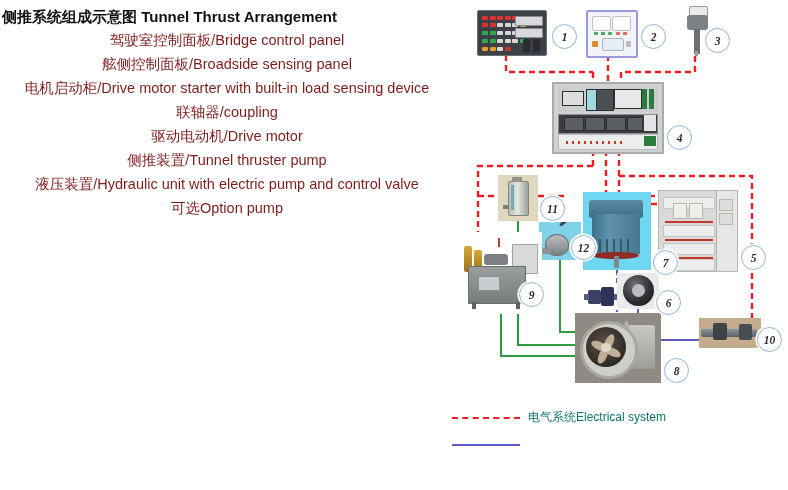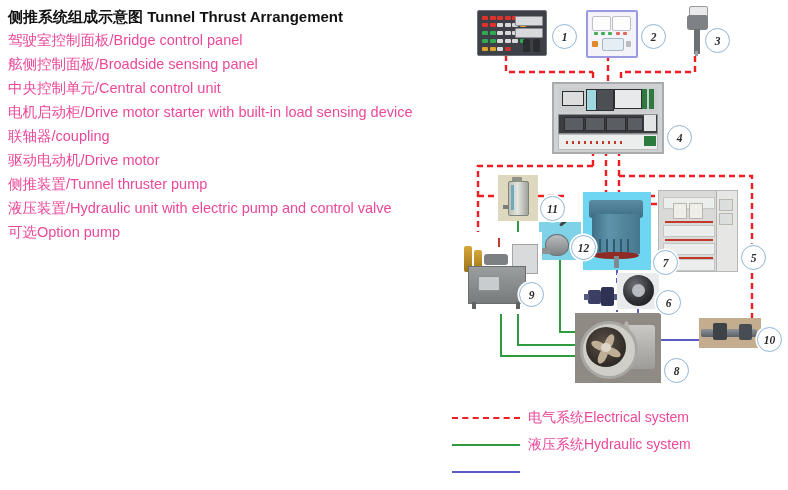--- a/index.html
+++ b/index.html
@@ -7,37 +7,37 @@
     width:788px;height:490px;
     background:#ffffff;
     font-family:"Liberation Sans","DejaVu Sans",sans-serif;
     position:relative;
     overflow:hidden;
     color:#1a1a1a;
   }
   #root{position:absolute;left:0;top:0;width:788px;height:490px;}
 
   
-  .legend-list{position:absolute;left:8px;top:6px;width:450px;}
+  .legend-list{position:absolute;left:2px;top:6px;width:450px;}
   .list-title{
     font-size:15px;font-weight:bold;color:#111;
     line-height:22px;white-space:nowrap;letter-spacing:0px;
   }
   .list-item{
-    font-size:14.5px;line-height:24px;color:#ec4899;white-space:nowrap;
+    font-size:14.5px;line-height:24px;color:#7f1d1d;white-space:nowrap;text-align:center;
   }
 
   
   .sys-legend{position:absolute;left:452px;top:404px;width:336px;}
   .sys-row{display:flex;align-items:center;height:27px;}
   .sys-swatch{width:68px;height:0;margin-right:8px;flex:0 0 68px;position:relative;}
   .sw-electrical{border-top:2.5px dashed #ef1c22;}
   .sw-hydraulic{border-top:2px solid #2e9b41;}
   .sw-mechanical{border-top:2px solid #5b5bc4;}
-  .sys-label{font-size:14px;color:#ec4899;white-space:nowrap;}
+  .sys-label{font-size:12px;color:#0f766e;white-space:nowrap;}
 
   
   .diagram{position:absolute;left:456px;top:0;width:332px;height:400px;}
   .diagram svg.wires{position:absolute;left:0;top:0;width:332px;height:400px;overflow:visible;}
 
   
   .badge{
     position:absolute;width:23px;height:23px;border-radius:50%;
     background:#ffffff;border:1.3px solid #8fb5d6;
     box-shadow:0 0 0 1.6px #ffffff;
@@ -138,37 +138,32 @@
 </style>
 </head>
 <body>
 
 <div id="root">
 
   <div class="legend-list">
     <div class="list-title">侧推系统组成示意图 Tunnel Thrust Arrangement</div>
     <div class="list-item">驾驶室控制面板/Bridge control panel</div>
     <div class="list-item">舷侧控制面板/Broadside sensing panel</div>
-    <div class="list-item">中央控制单元/Central control unit</div>
     <div class="list-item">电机启动柜/Drive motor starter with built-in load sensing device</div>
     <div class="list-item">联轴器/coupling</div>
     <div class="list-item">驱动电动机/Drive motor</div>
     <div class="list-item">侧推装置/Tunnel thruster pump</div>
     <div class="list-item">液压装置/Hydraulic unit with electric pump and control valve</div>
     <div class="list-item">可选Option pump</div>
   </div>
 
   <div class="sys-legend">
     <div class="sys-row">
       <span class="sys-swatch sw-electrical"></span>
       <span class="sys-label">电气系统Electrical system</span>
-    </div>
-    <div class="sys-row">
-      <span class="sys-swatch sw-hydraulic"></span>
-      <span class="sys-label">液压系统Hydraulic system</span>
     </div>
     <div class="sys-row">
       <span class="sys-swatch sw-mechanical"></span>
     </div>
   </div>
 
   <div class="diagram">
 
     <svg class="wires" viewBox="0 0 332 400">
 

